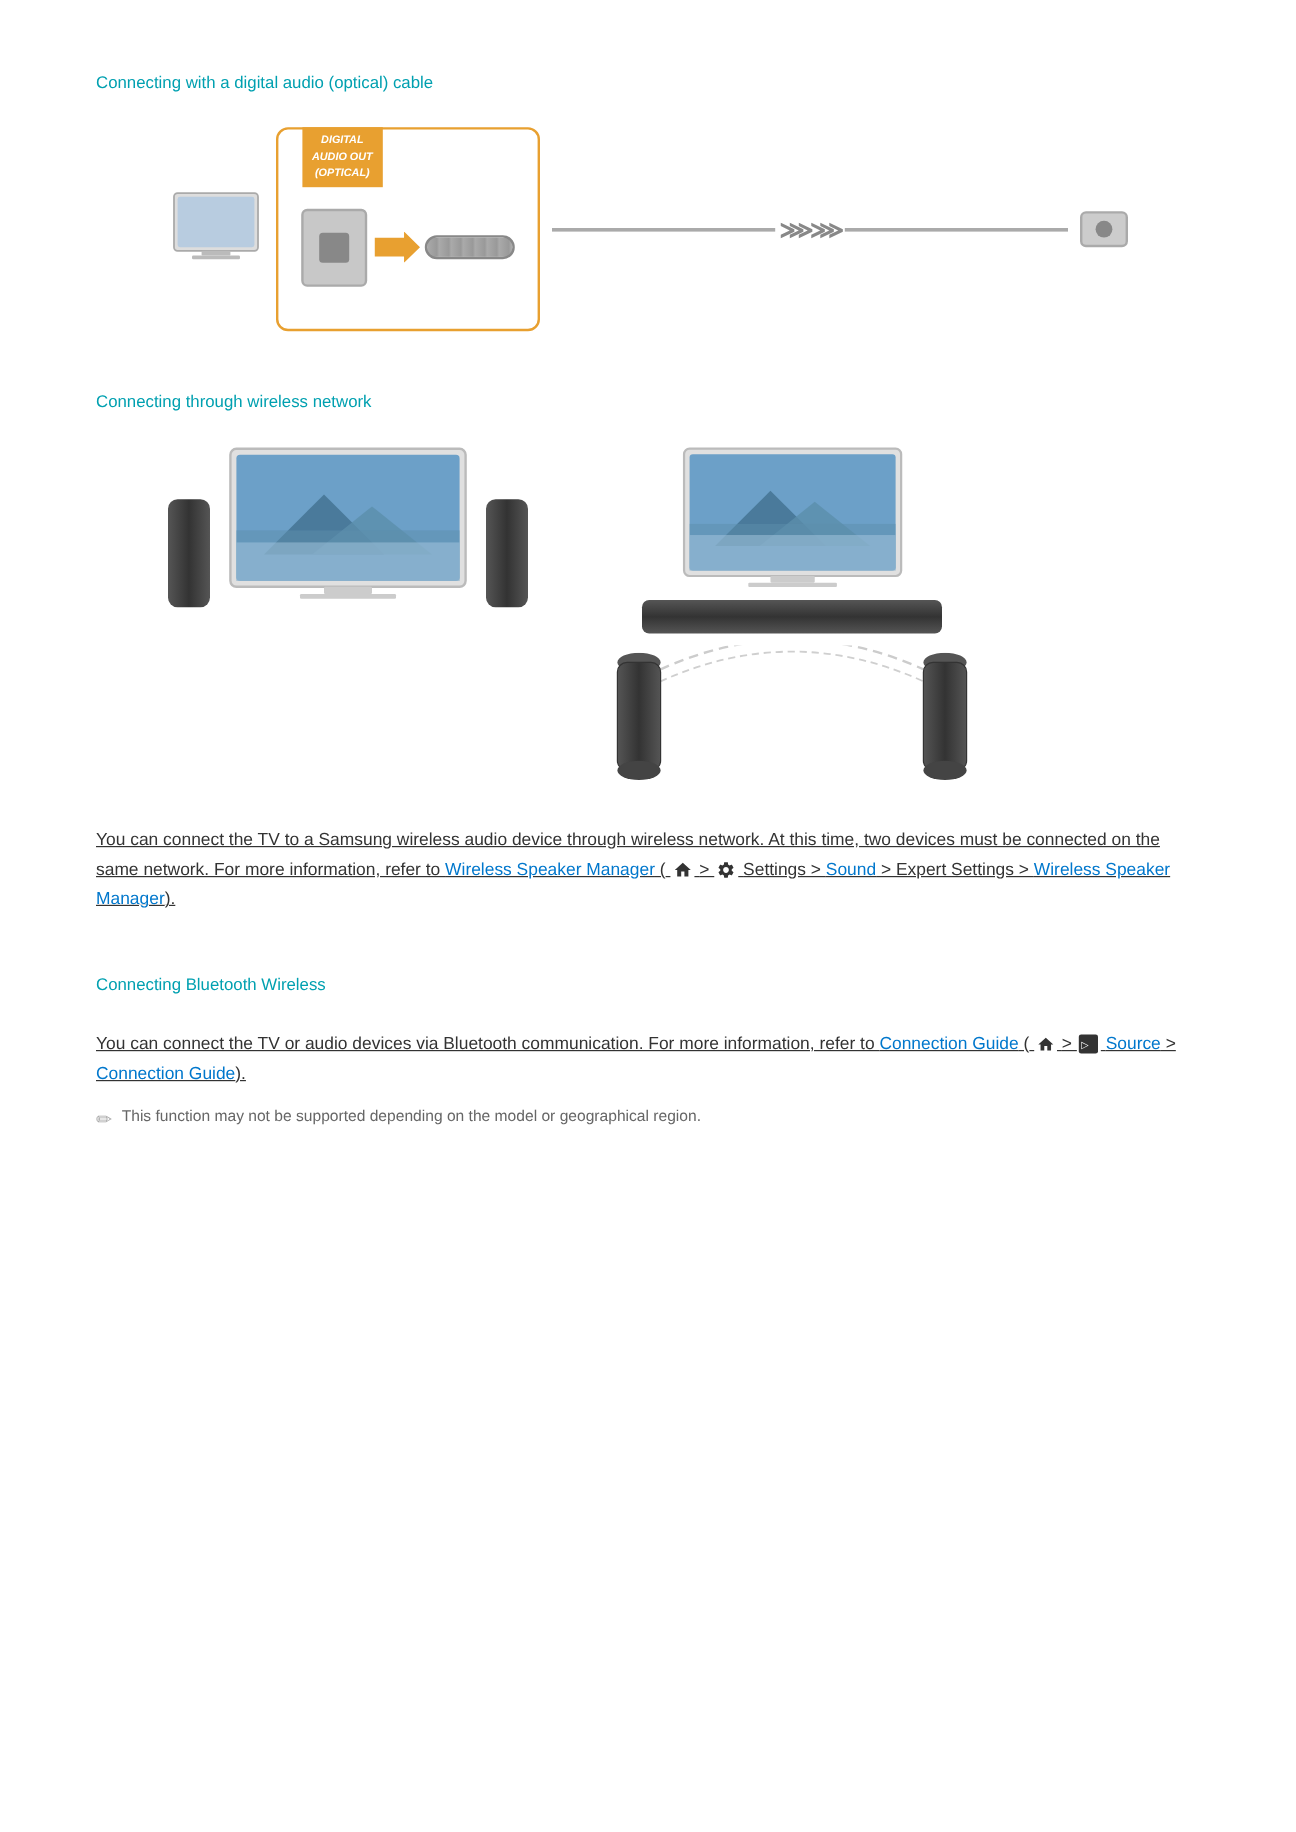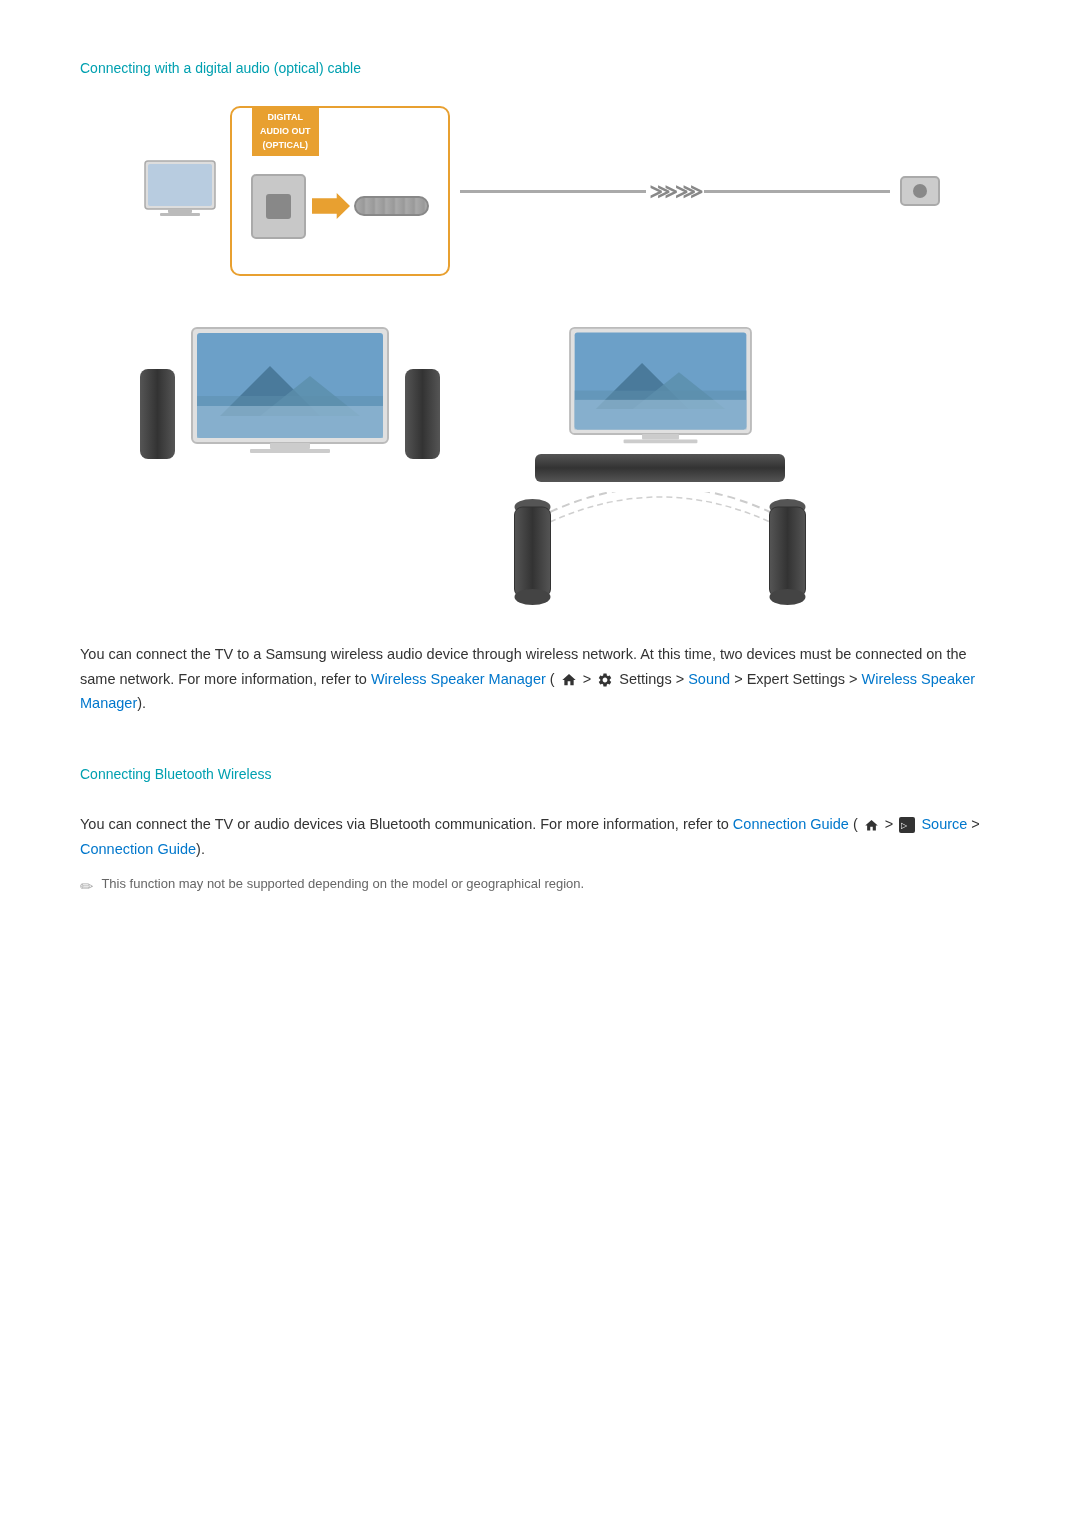--- a/index.html
+++ b/index.html
@@ -29,20 +29,21 @@
       border: 2px solid #e8a030;
       border-radius: 10px;
       padding: 14px 16px 14px 16px;
       position: relative;
       width: 220px;
       height: 170px;
       display: flex;
       flex-direction: column;
       align-items: center;
       justify-content: center;
+      font-style: italic;
     }
 
     .optical-label {
       background: #e8a030;
       color: #fff;
       font-size: 10px;
       font-weight: 700;
       padding: 4px 8px;
       text-align: center;
       line-height: 1.4;
@@ -88,20 +89,21 @@
       border-radius: 6px;
       margin-top: 8px;
     }
 
     
     .body-text {
       font-size: 14.5px;
       line-height: 1.7;
       color: #333;
       margin-bottom: 15px;
+      text-decoration: underline;
     }
 
     .link-text {
       color: #0077cc;
       text-decoration: none;
     }
 
     .note-text {
       font-size: 13px;
       color: #666;
@@ -170,20 +172,21 @@
 
     <div style="display:flex; align-items:center; flex-shrink:0;">
       <div style="width:40px; height:30px; background:#ccc; border-radius:5px; border:2px solid #aaa; position:relative;">
         <div style="position:absolute; left:50%; top:50%; transform:translate(-50%,-50%); width:14px; height:14px; background:#888; border-radius:50%;"></div>
       </div>
     </div>
   </div>
 </div>
 
 <div class="section">
+  <h2 class="section-title">Connecting through wireless network</h2>
 
   <div class="wireless-diagram">
 
     <div class="wireless-setup">
       <div style="display:flex; align-items:flex-end; gap:15px;">
 
         <div class="speaker-cyl"></div>
 
         <div>
           <svg width="200" height="130" viewBox="0 0 200 130">

